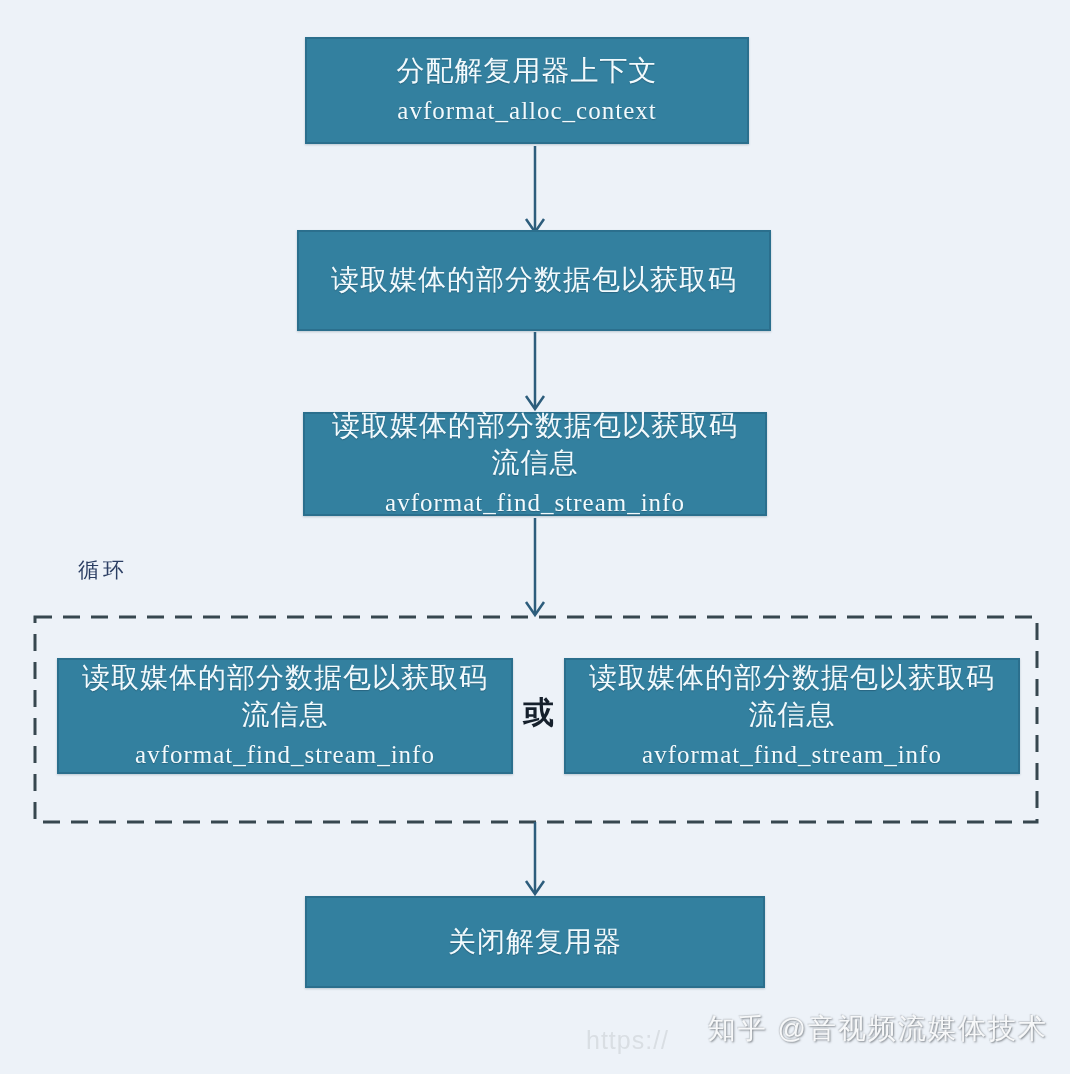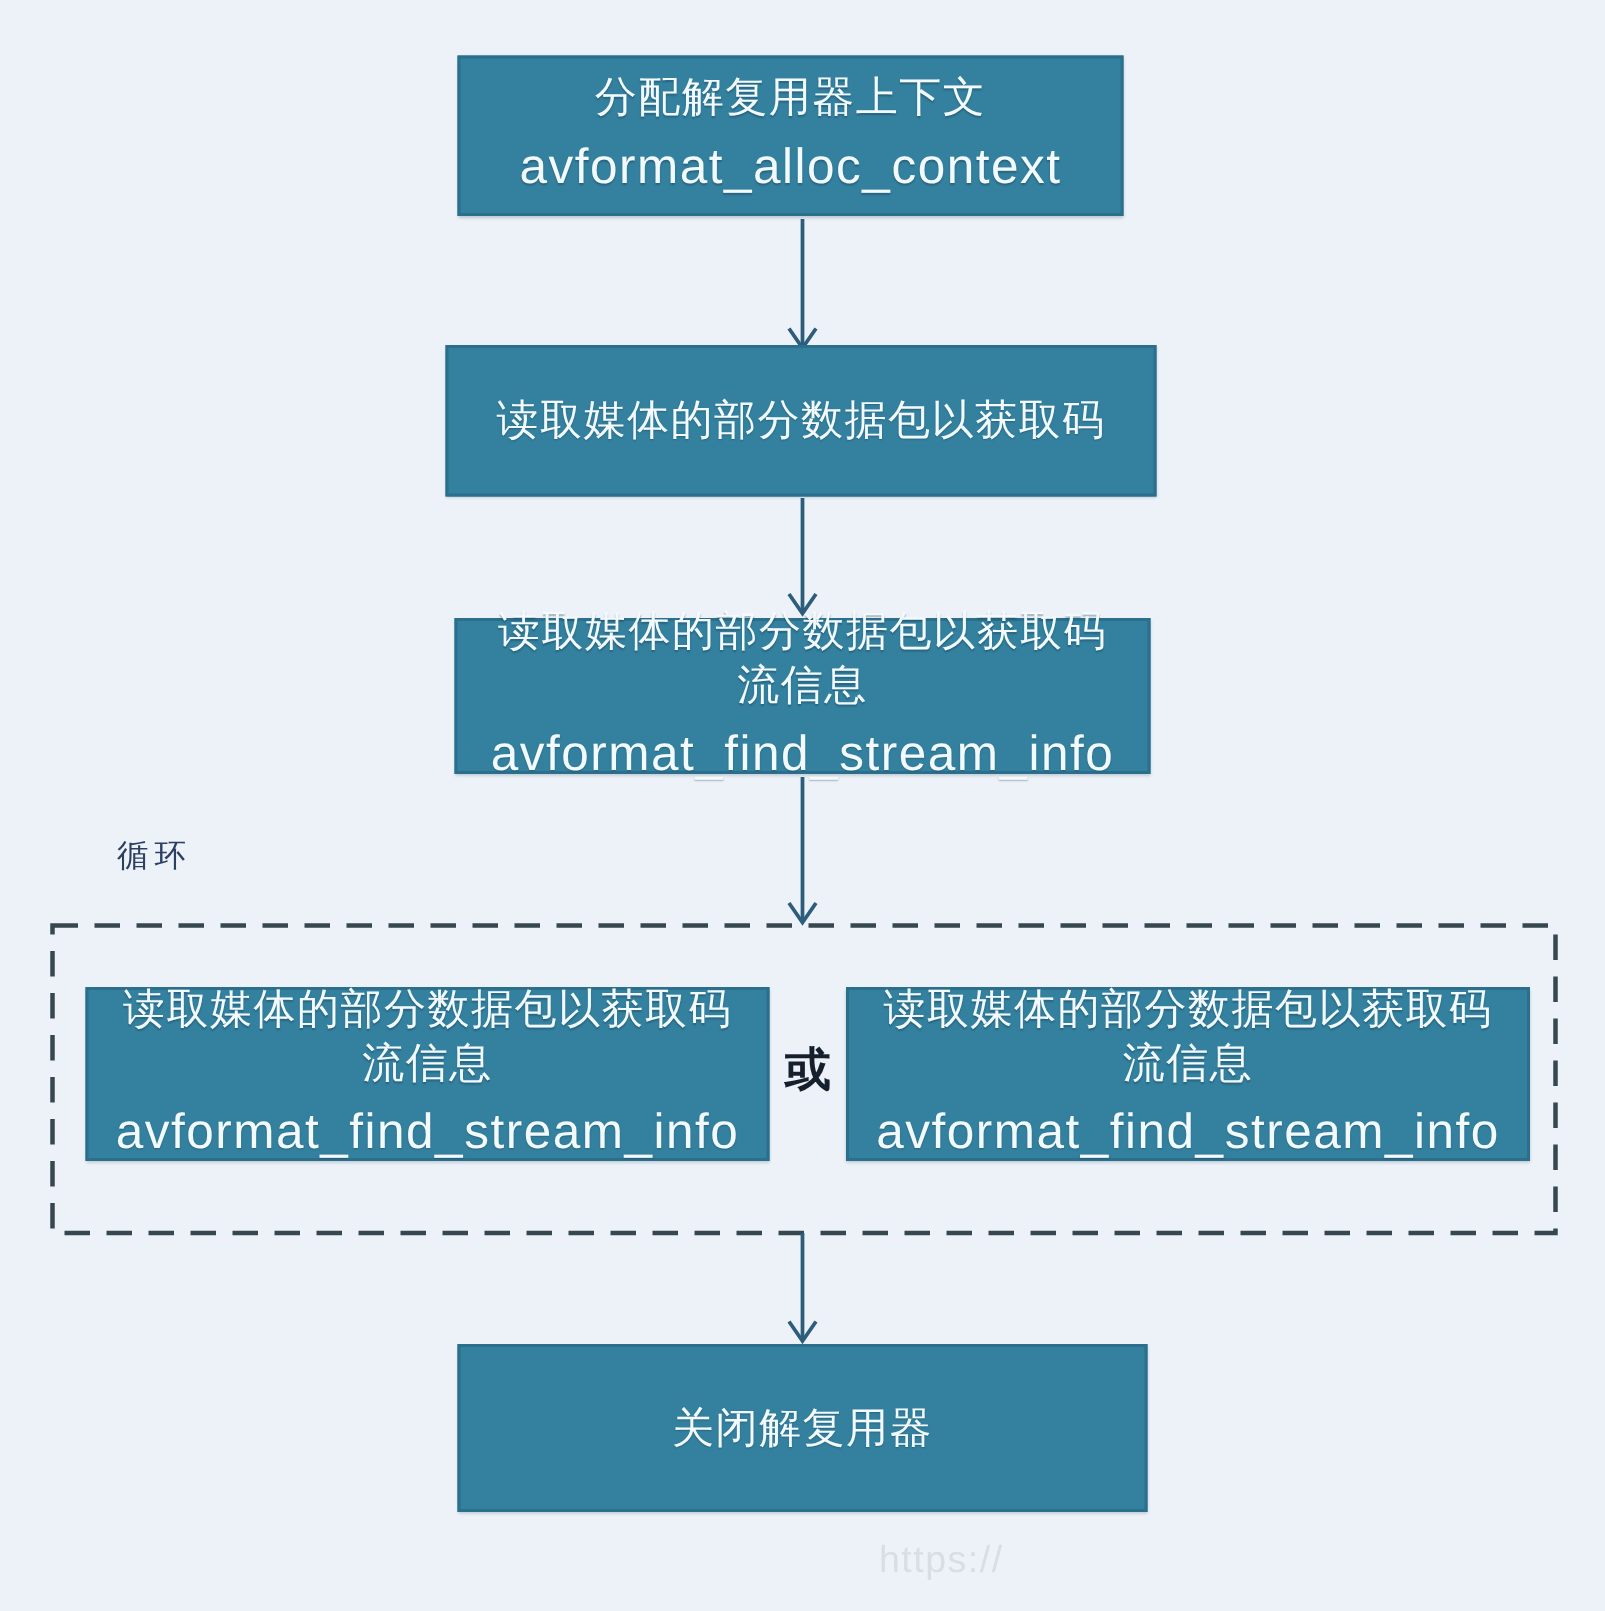--- a/index.html
+++ b/index.html
@@ -27,34 +27,34 @@
     box-shadow: 0 1px 2px rgba(40,70,90,0.25);
   }
   .node .zh {
     font-size: 28px;
     line-height: 1.3;
     white-space: pre-line;
     letter-spacing: 1px;
     text-shadow: 0 1px 1px rgba(20,50,70,0.35);
   }
   .node .code {
-    font-family: Liberation Sans, sans-serif;
-    font-size: 33px;
+    font-family: Liberation Serif, serif;
+    font-size: 25px;
     line-height: 1.4;
     letter-spacing: 1px;
     margin-top: 4px;
     text-shadow: 0 1px 1px rgba(20,50,70,0.35);
   }
 
   .n1 { left: 305px; top: 37px;  width: 444px; height: 107px; }
   .n2 { left: 297px; top: 230px; width: 474px; height: 101px; }
   .n3 { left: 303px; top: 412px; width: 464px; height: 104px; }
   .nL { left: 57px;  top: 658px; width: 456px; height: 116px; }
   .nR { left: 564px; top: 658px; width: 456px; height: 116px; }
-  .n6 { left: 305px; top: 896px; width: 460px; height: 112px; }
+  .n6 { left: 305px; top: 896px; width: 460px; height: 92px; }
 
   .arrow { position: absolute; overflow: visible; }
   .arrow line, .arrow polyline {
     stroke: var(--arrow, #2d5d7c);
     stroke-width: 2.5;
     fill: none;
   }
 
   .dashed-region { position: absolute; left: 33px; top: 615px; }
   .dashed-region rect {
@@ -156,14 +156,15 @@
   <svg class="arrow" style="left:522px; top:822px;" width="26" height="74" viewBox="0 0 26 74">
     <line x1="13" y1="0" x2="13" y2="71"></line>
     <polyline points="4,59 13,72 22,59"></polyline>
   </svg>
 
   <div class="node n6">
     <div class="zh">关闭解复用器</div>
   </div>
 
   <div class="wm-url">https://</div>
+  <div class="wm-brand">知乎 @音视频流媒体技术</div>
 
 </div>
 
 </body></html>

